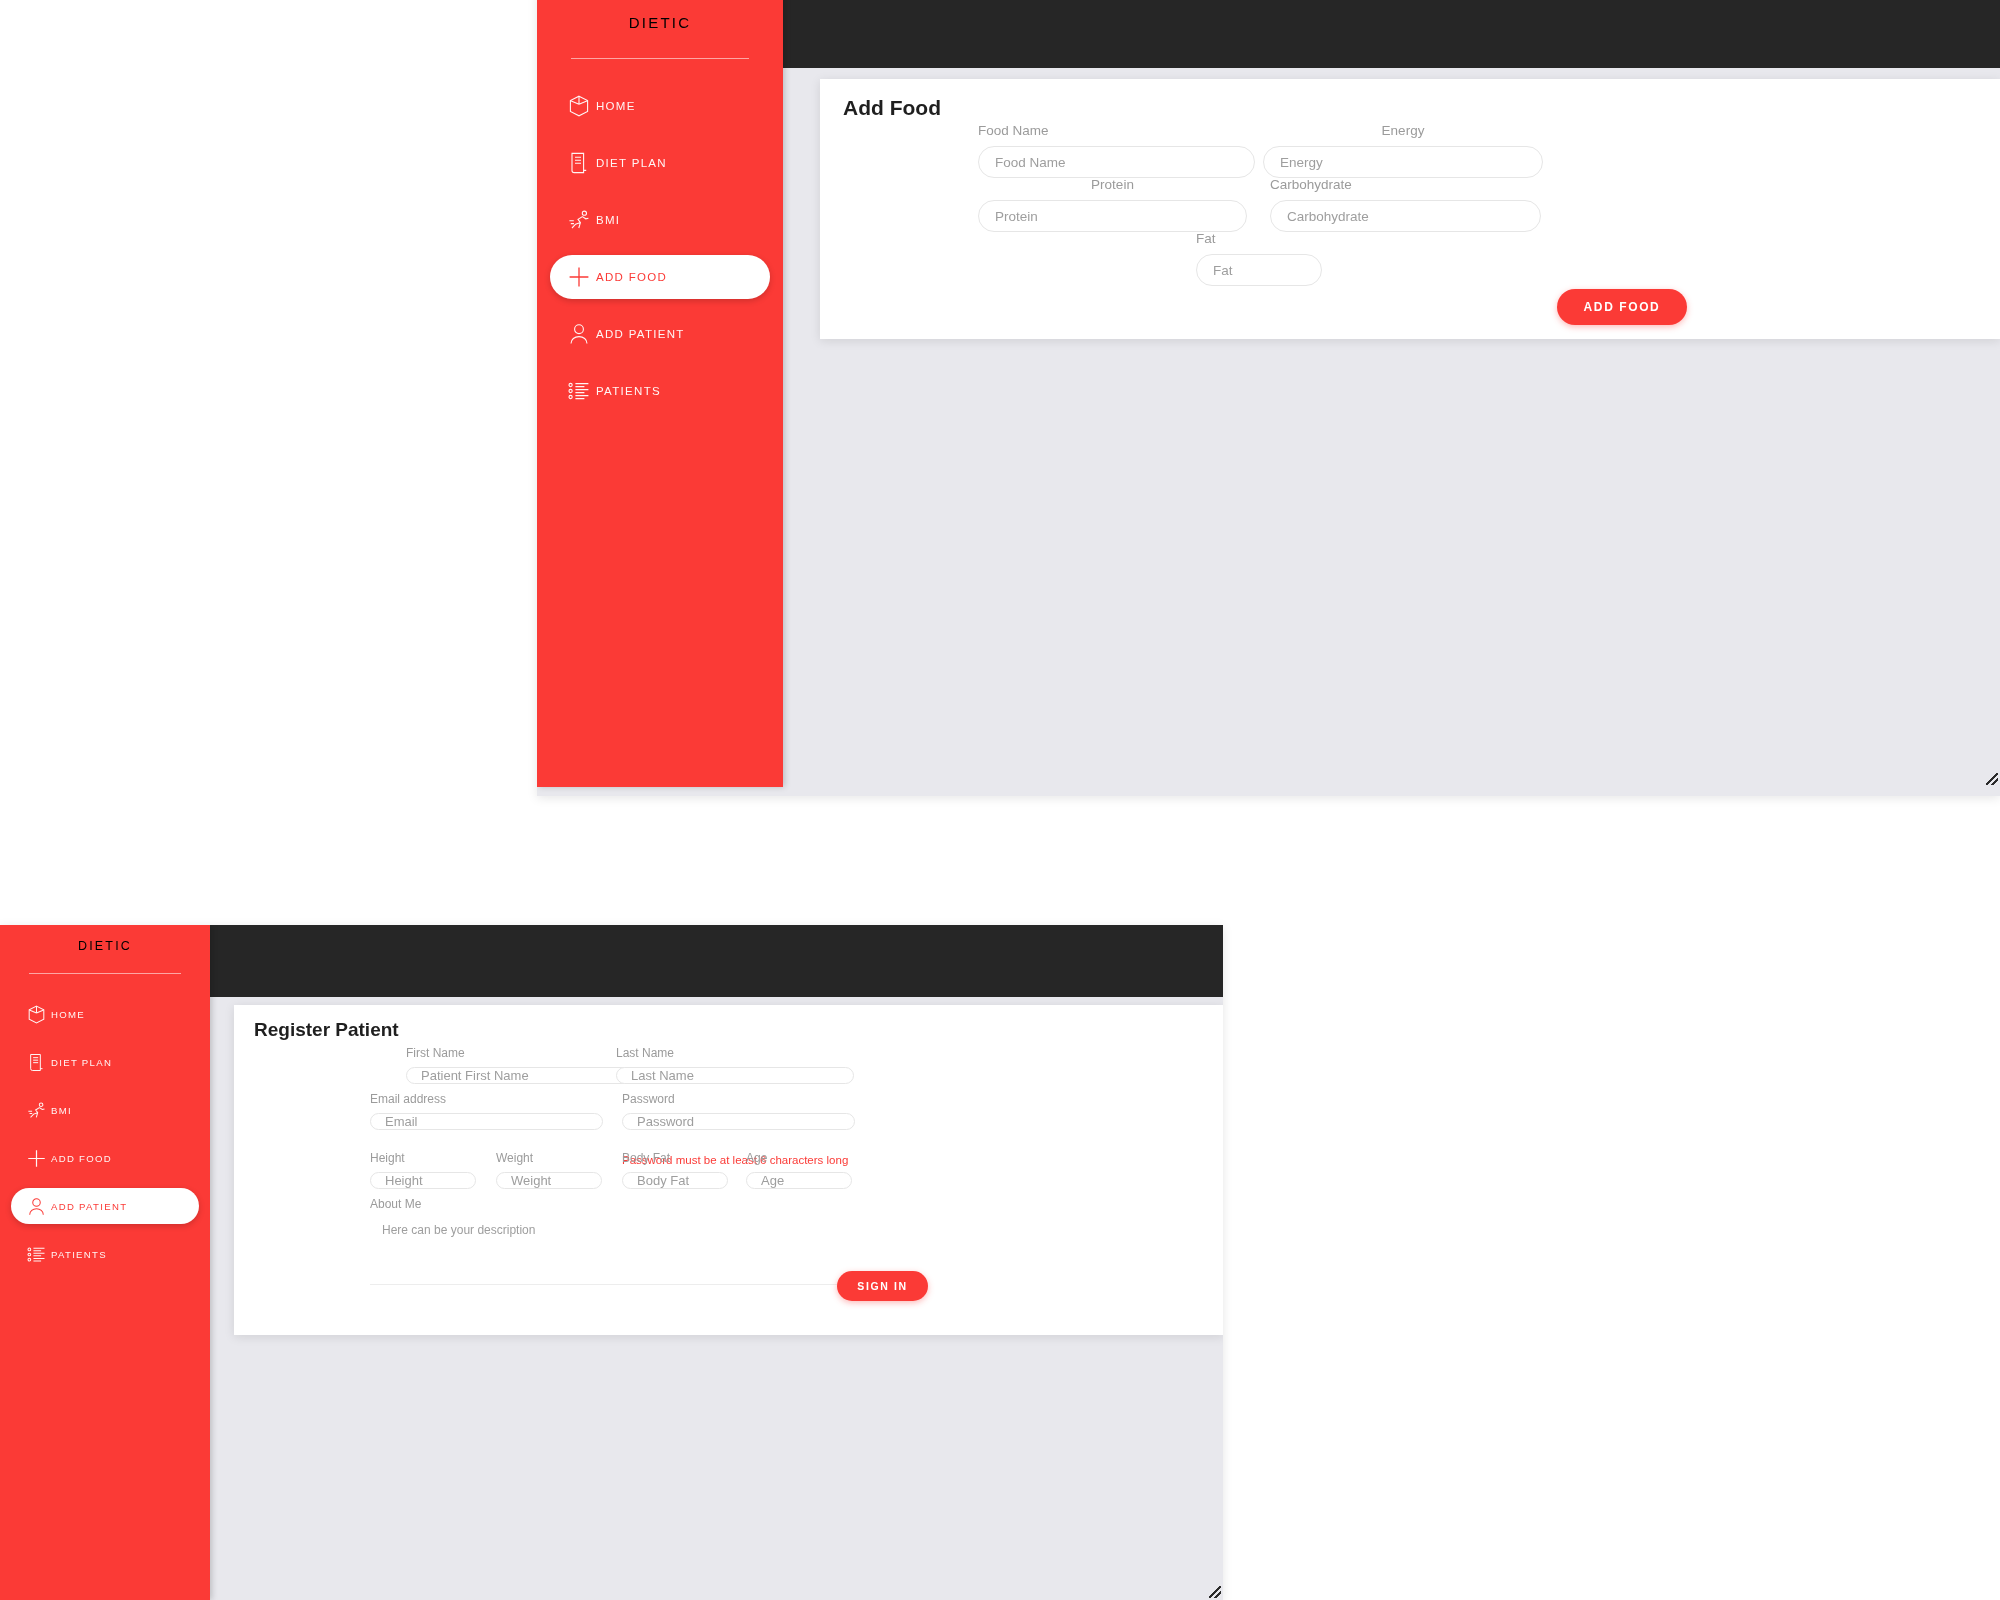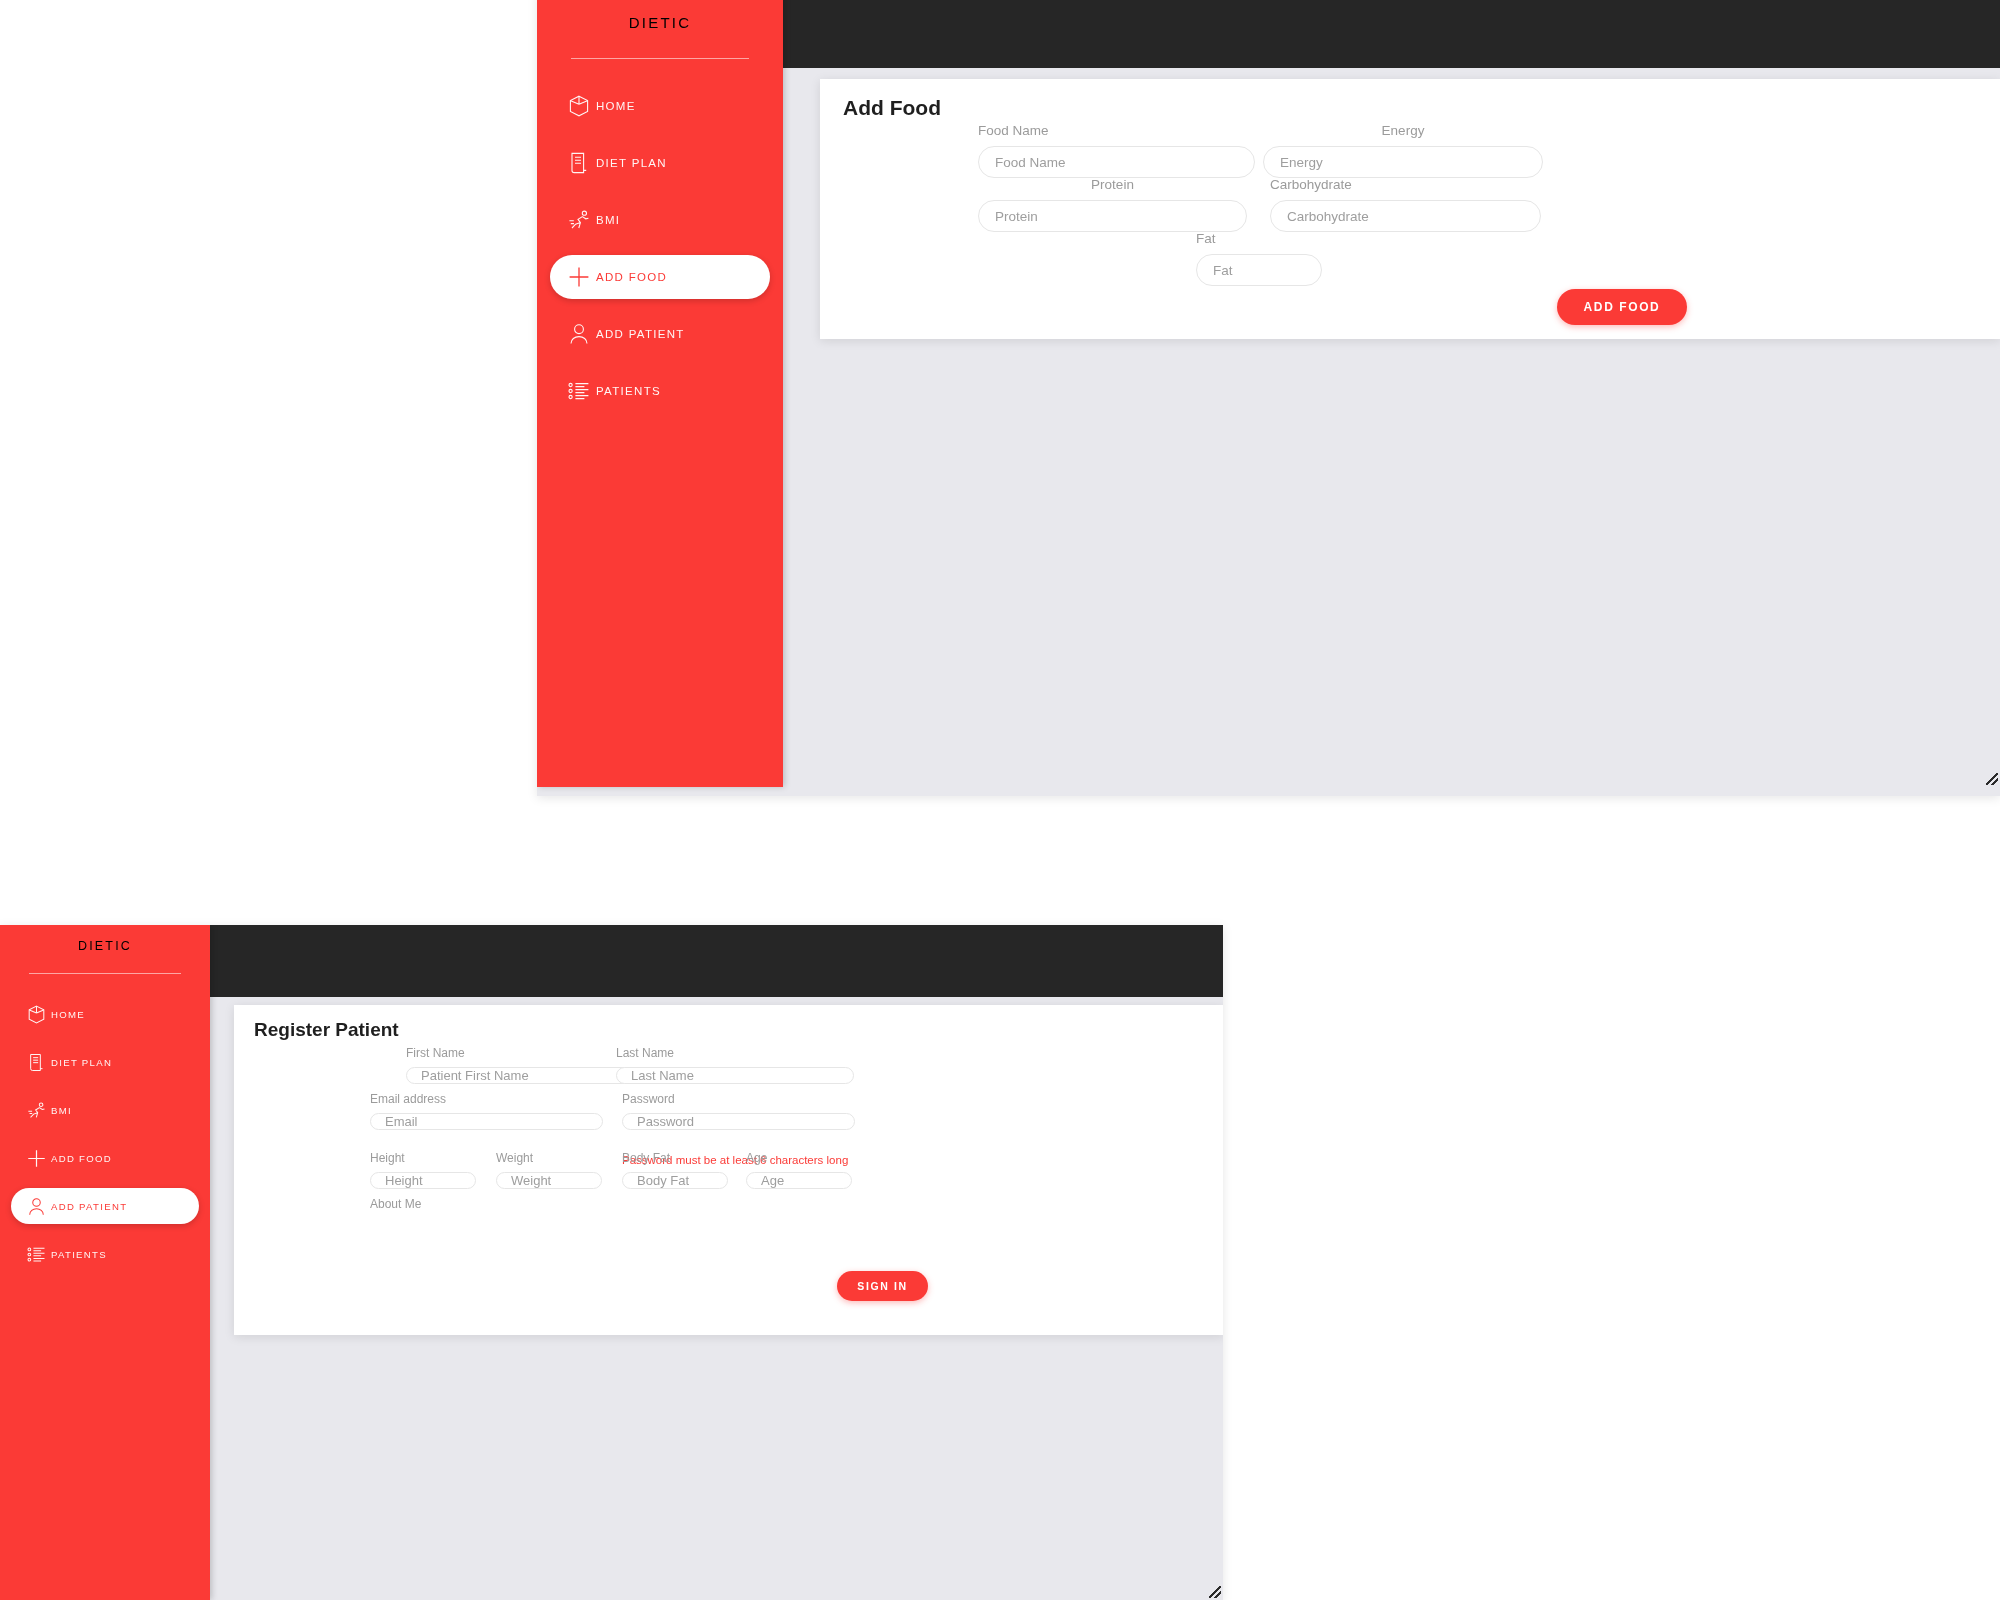--- a/index.html
+++ b/index.html
@@ -451,20 +451,21 @@
           <div class="field-input" style="width:106px; margin-top:7px;">Body Fat</div>
         </div>
 
         <div class="field" style="left:512px; top:146px; width:106px;">
           <div class="field-label">Age</div>
           <div class="field-input" style="width:106px; margin-top:7px;">Age</div>
         </div>
 
         <div class="field" style="left:136px; top:192px; width:488px;">
           <div class="field-label">About Me</div>
+          <div class="textarea-box" style="width:488px; height:62px; margin-top:12px; padding-left:12px; font-size:12px;">Here can be your description</div>
         </div>
 
       </div>
 
       <div class="pill-button" style="left:603px; top:266px; width:91px; height:30px; font-size:10.5px;">SIGN IN</div>
     </div>
 
     <div class="resize-handle" style="right:2px; bottom:2px;"></div>
   </div>
 

